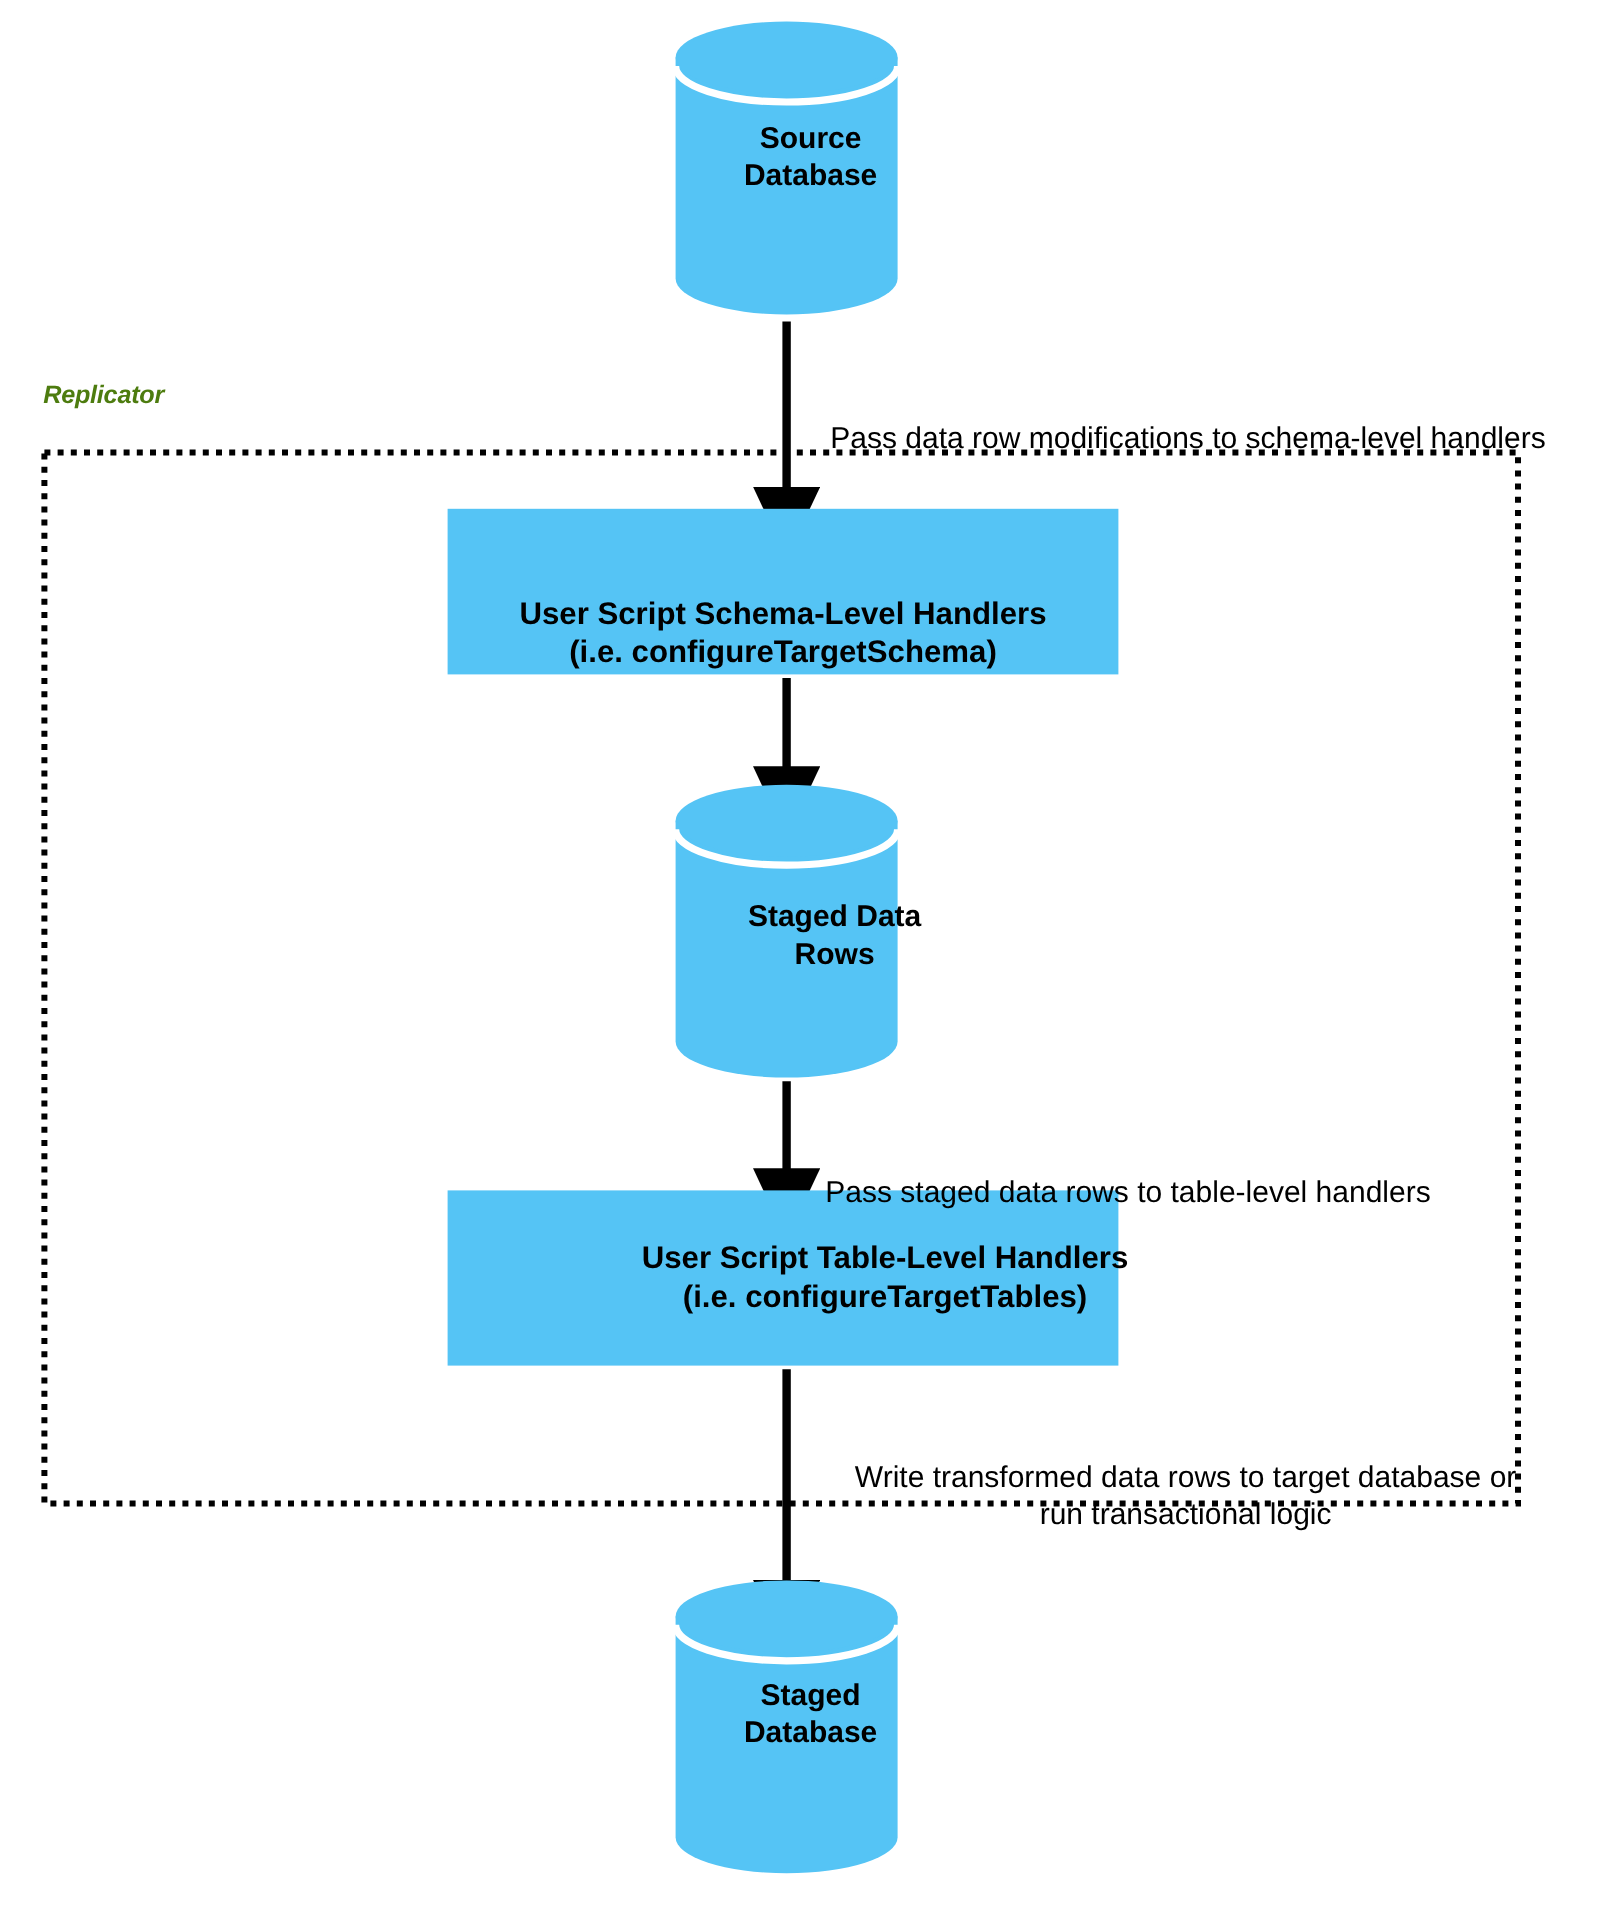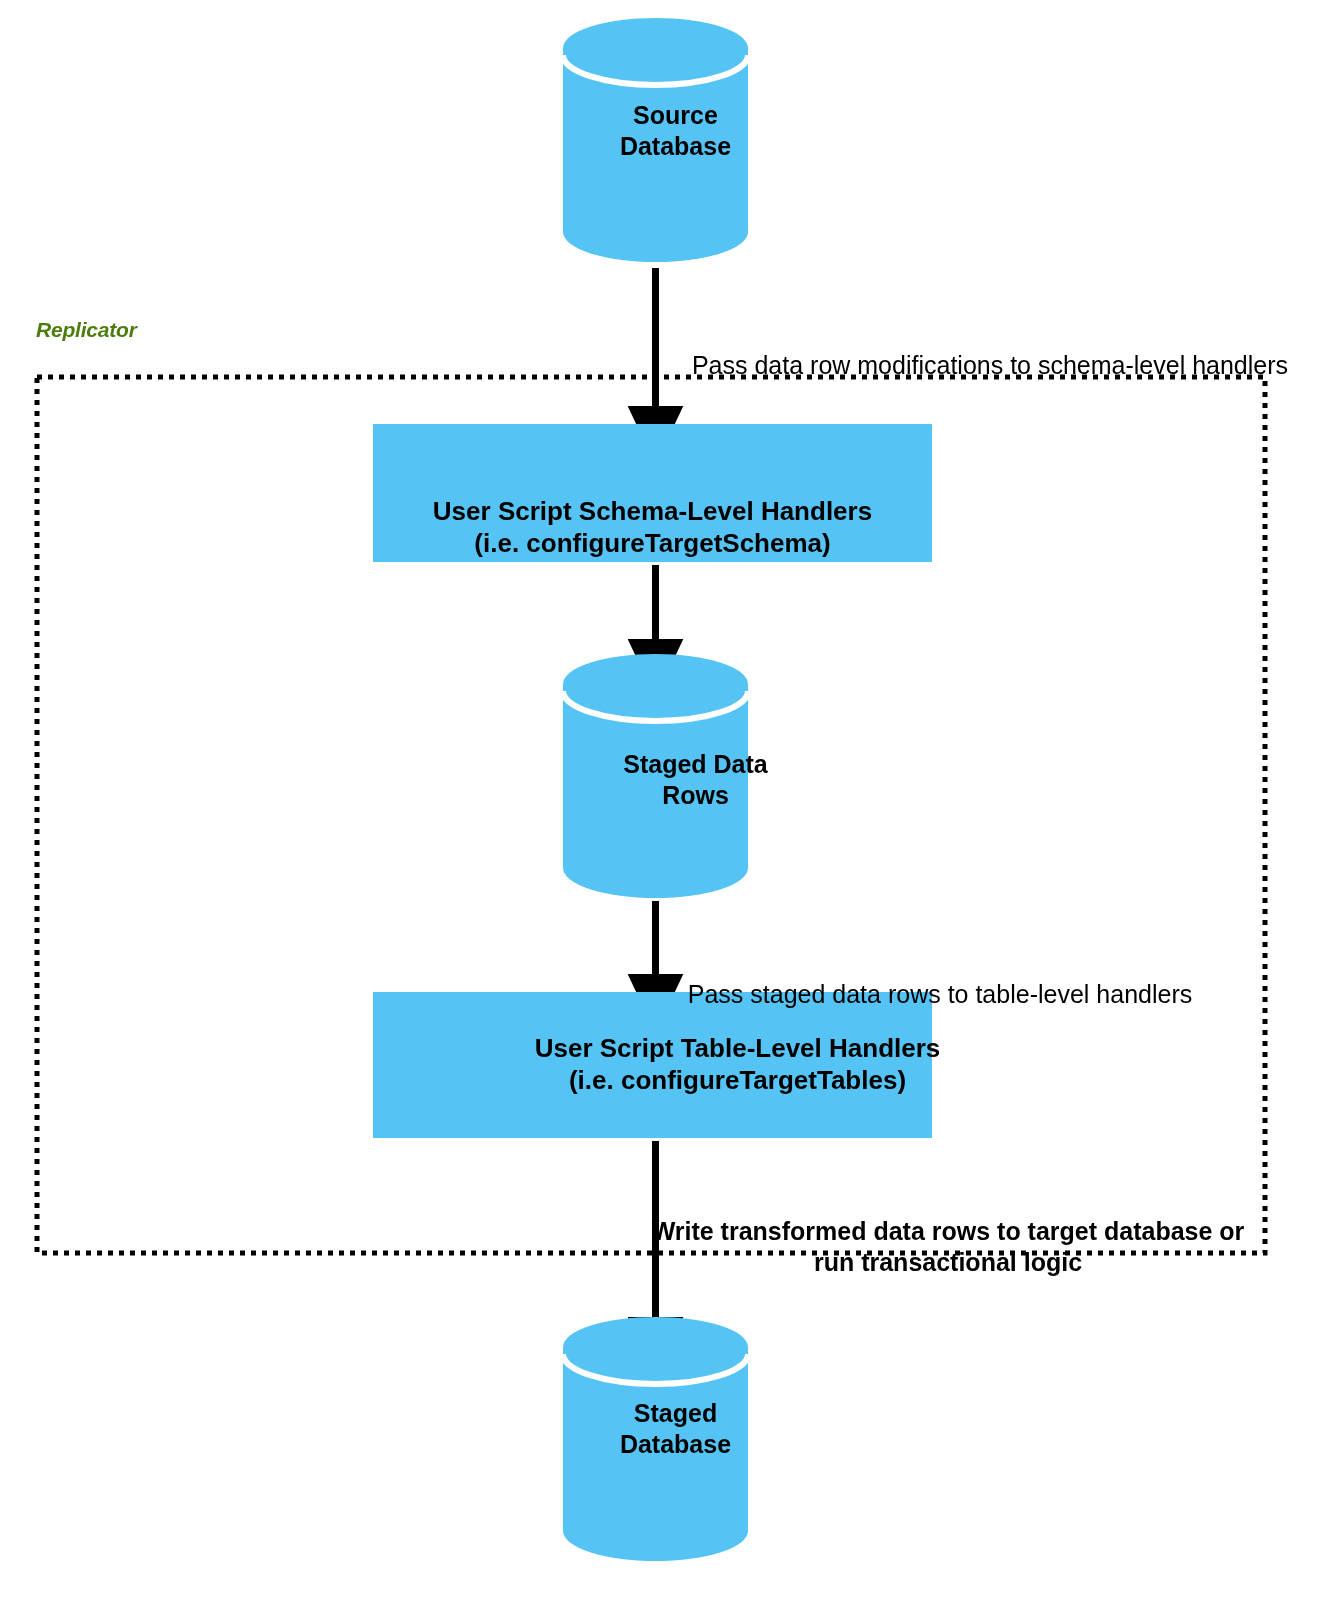--- a/index.html
+++ b/index.html
@@ -130,16 +130,16 @@
 (i.e. configureTargetTables)</div>
 
   <div class="node-text cyl-text" style="left:563px; top:1398px; width:185px;">Staged
 Database</div>
 
   <div class="edge-label" style="left:670px; top:302px; width:640px;">Pass data row modifications to schema-level handlers</div>
 
 
   <div class="edge-label" style="left:670px; top:931px; width:540px;">Pass staged data rows to table-level handlers</div>
 
-  <div class="edge-label" style="left:648px; top:1168px; width:600px;font-weight:bold;">Write transformed data rows to target database or
+  <div class="edge-label" style="left:688px; top:1168px; width:600px;">Write transformed data rows to target database or
 run transactional logic</div>
 
 </div>
 
 </body></html>

